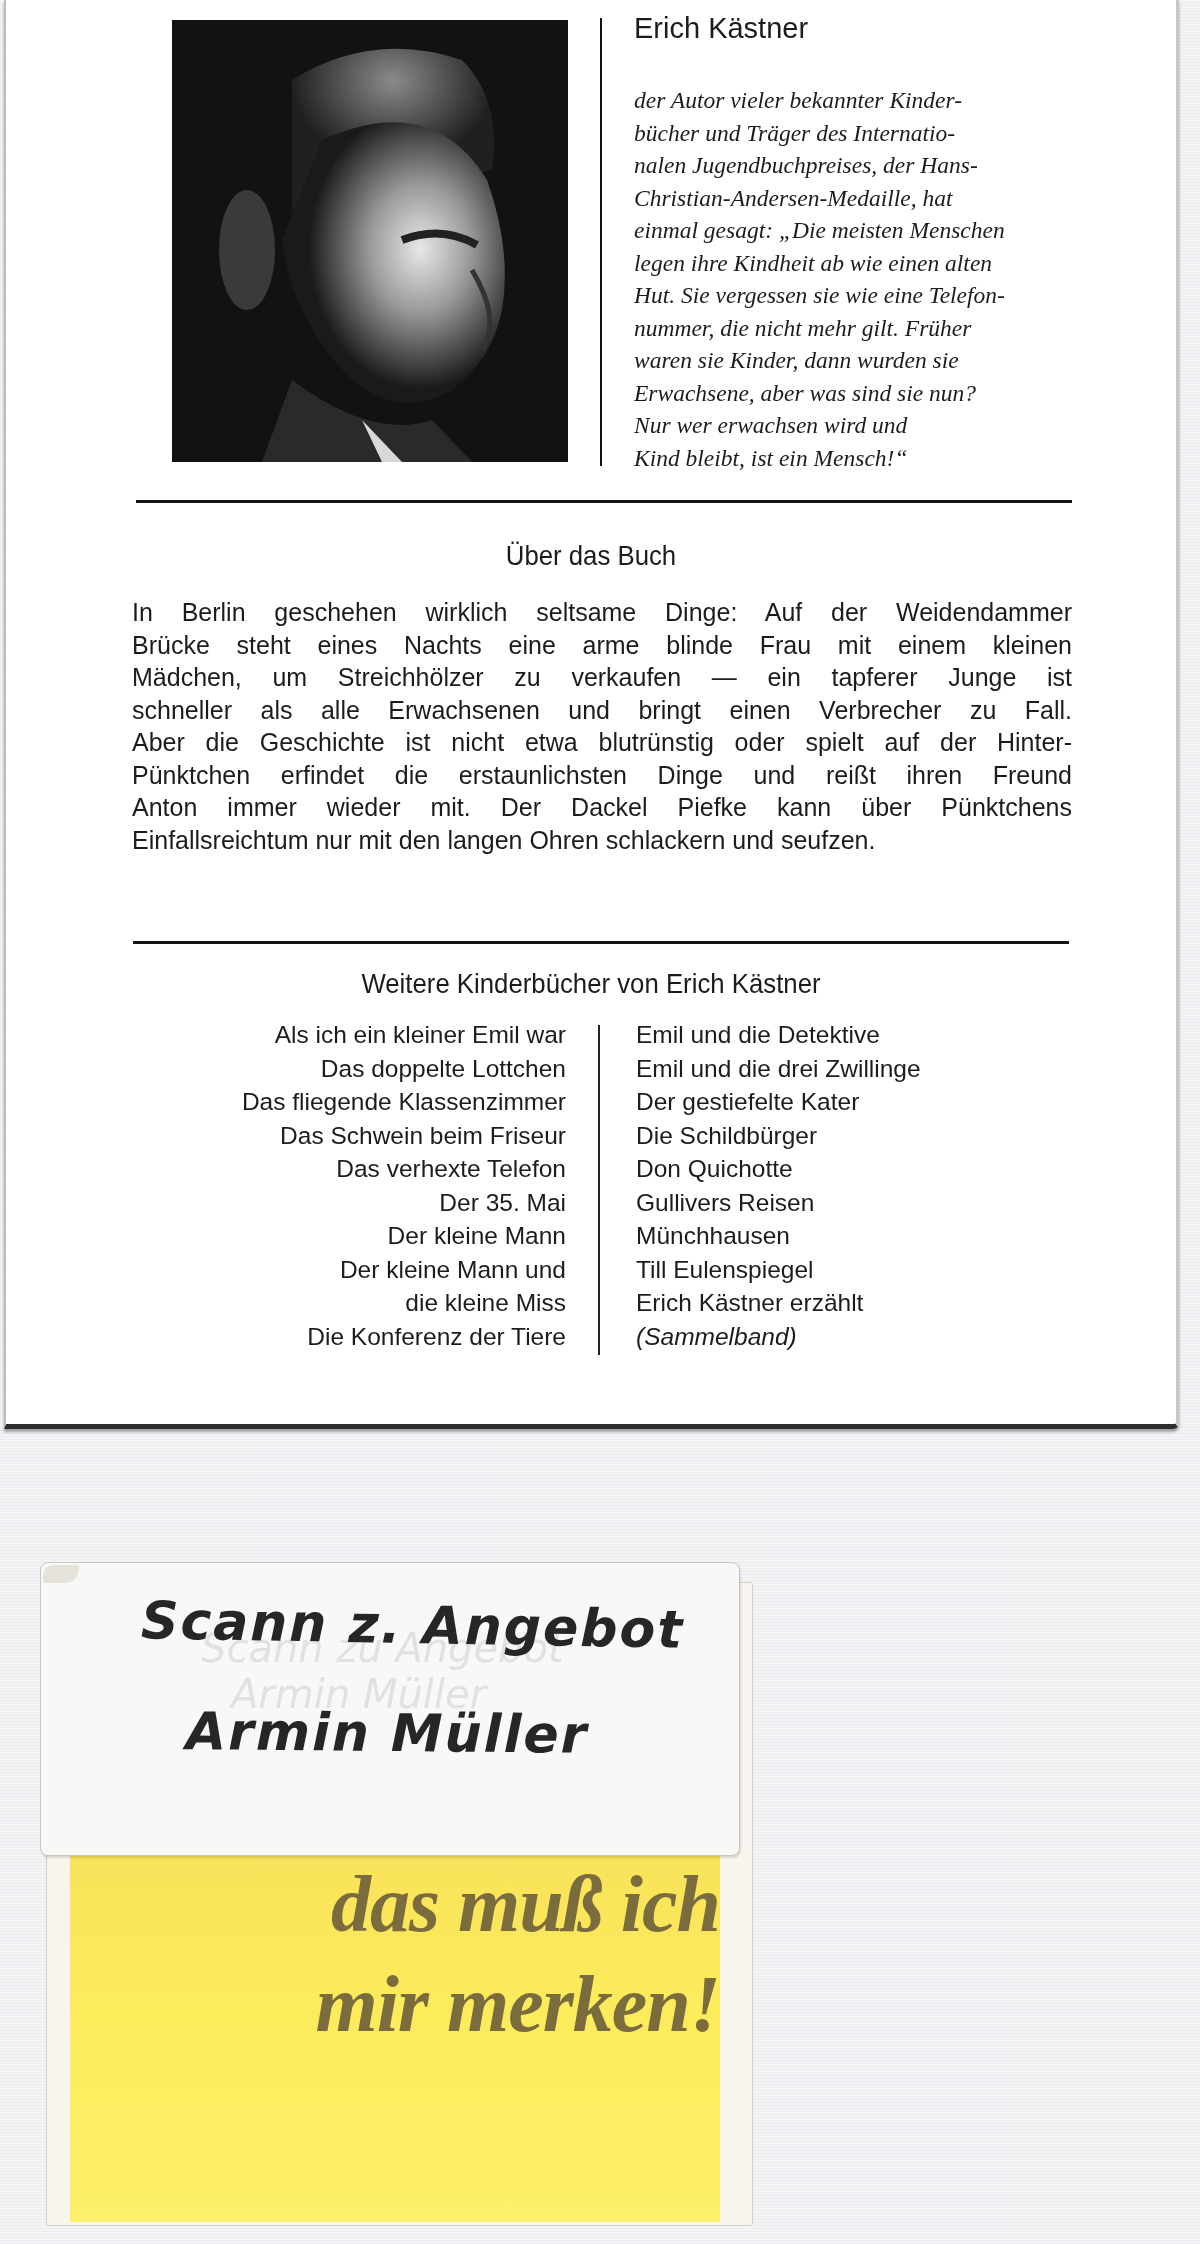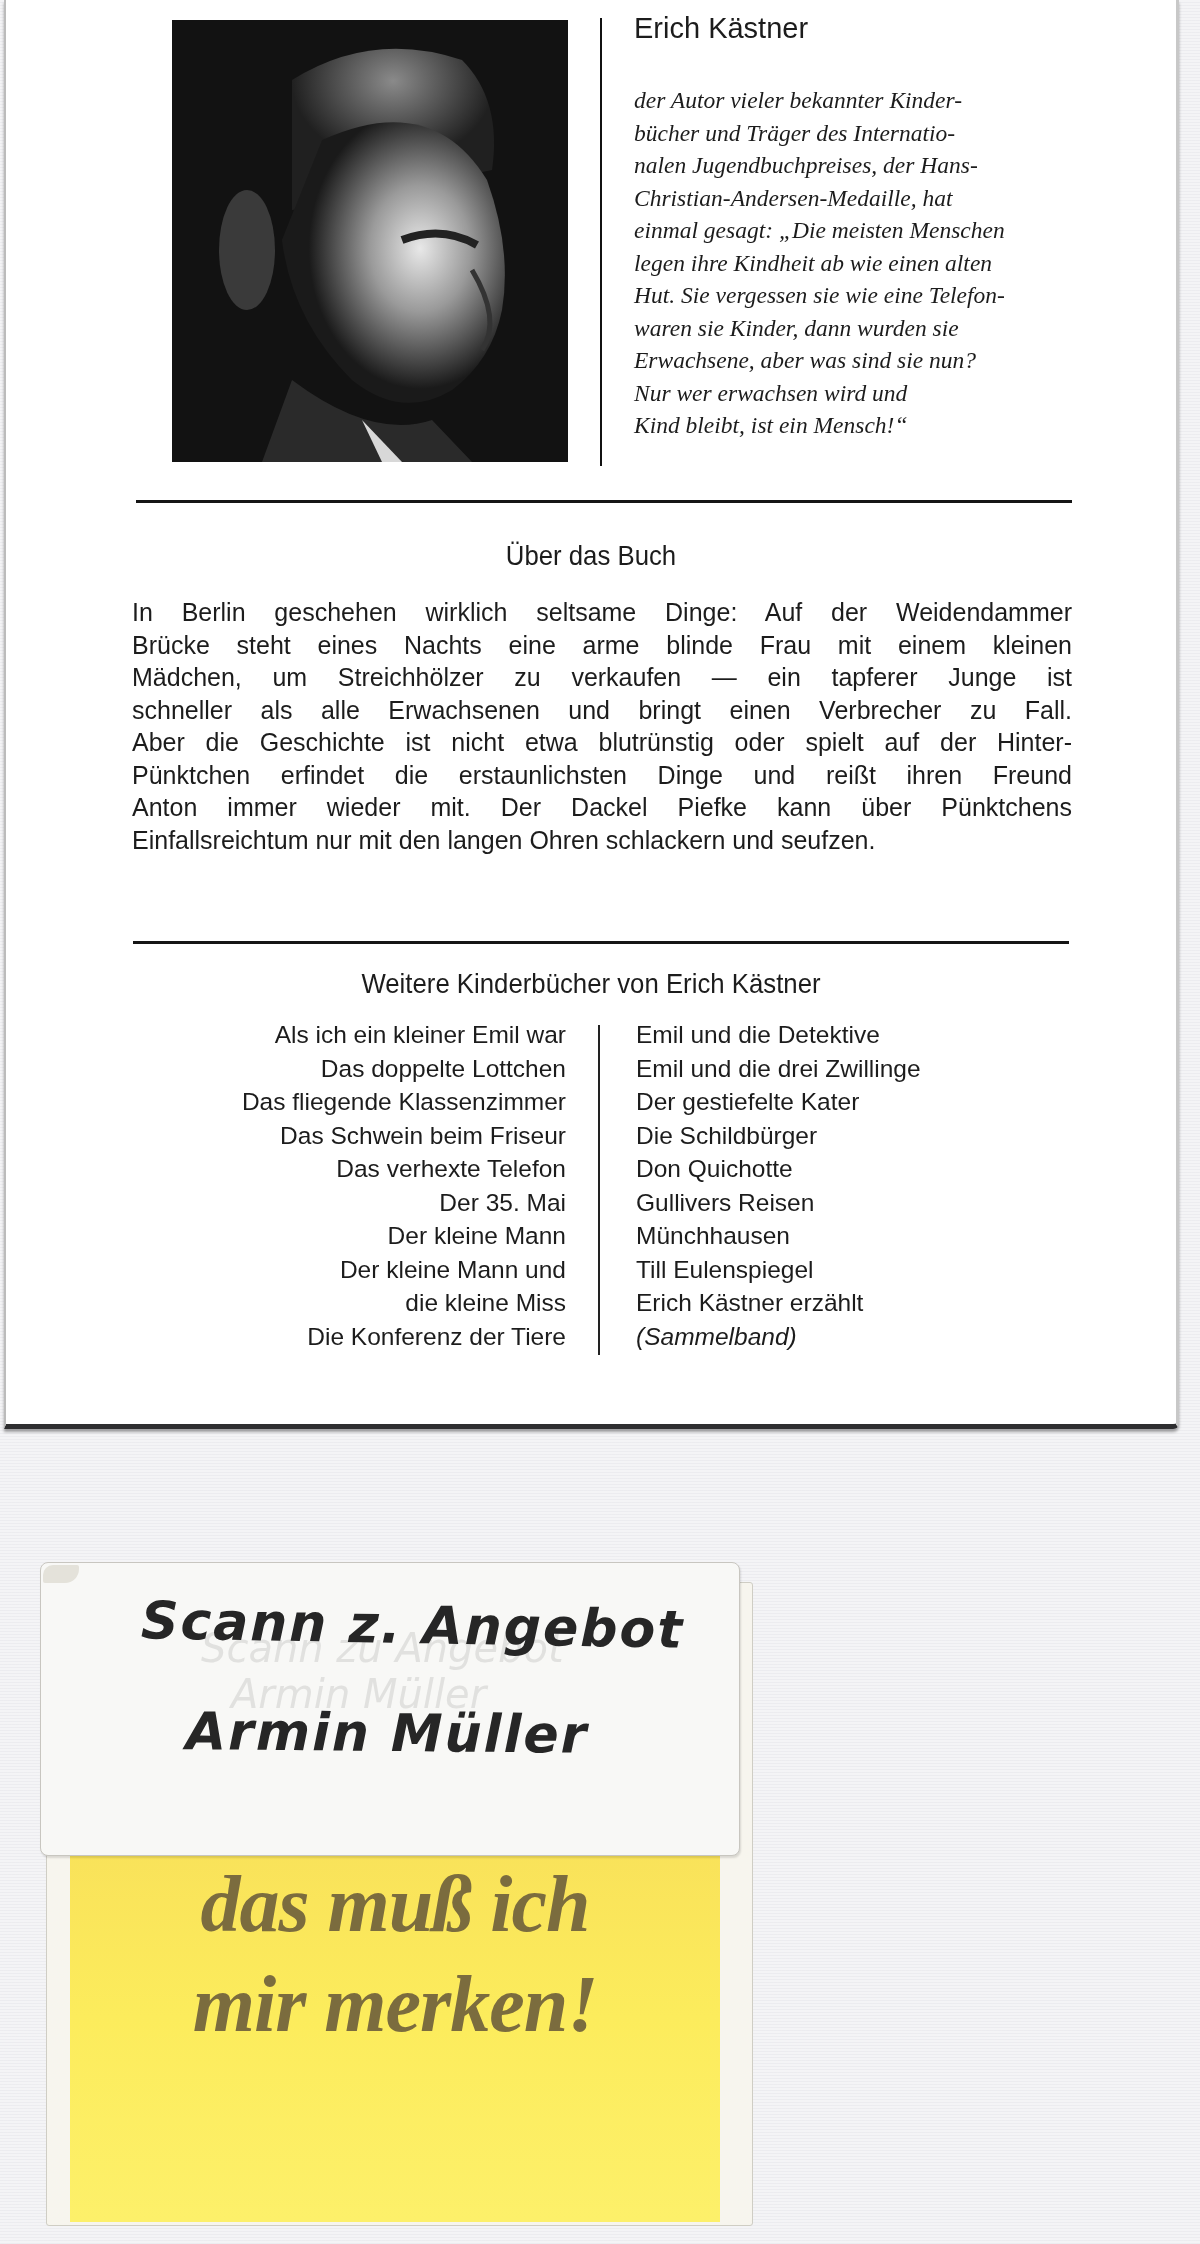--- a/index.html
+++ b/index.html
@@ -56,21 +56,21 @@
     .note-wrap { position: absolute; left: 40px; top: 1562px; width: 716px; height: 664px; }
     .note-back {
       position: absolute; left: 6px; top: 20px; width: 705px; height: 642px;
       background: #f7f5ee; border: 1px solid #cfcdc4; border-radius: 3px;
     }
     .note-yellow {
       position: absolute; left: 30px; top: 288px; width: 650px; height: 372px;
       background: linear-gradient(180deg, #f9e25a 0%, #fcec5c 45%, #fdf06a 100%);
     }
     .note-slogan {
-      position: absolute; left: 30px; top: 292px; width: 650px; text-align: center;
+      position: absolute; left: 30px; top: 292px; width: 650px; text-align: right;
       font-family: "Liberation Serif", serif; font-style: italic; font-weight: bold; font-size: 80px; line-height: 100px;
       color: #7b6c3e; letter-spacing: -1px;
     }
     .note-card {
       position: absolute; left: 0; top: 0; width: 698px; height: 292px;
       background: #f8f8f6; border: 1px solid #c8c6c0; border-radius: 8px;
       box-shadow: 1px 2px 2px rgba(0,0,0,0.12);
     }
     .note-card .corner {
       position: absolute; left: 2px; top: 2px; width: 36px; height: 18px;
@@ -119,20 +119,21 @@
   <div class="vdiv-top"></div>
   <div class="author-name">Erich Kästner</div>
   <div class="bio">
     <div>der Autor vieler bekannter Kinder-</div>
     <div>bücher und Träger des Internatio-</div>
     <div>nalen Jugendbuchpreises, der Hans-</div>
     <div>Christian-Andersen-Medaille, hat</div>
     <div>einmal gesagt: „Die meisten Menschen</div>
     <div>legen ihre Kindheit ab wie einen alten</div>
     <div>Hut. Sie vergessen sie wie eine Telefon-</div>
+    <div>nummer, die nicht mehr gilt. Früher</div>
     <div>waren sie Kinder, dann wurden sie</div>
     <div>Erwachsene, aber was sind sie nun?</div>
     <div>Nur wer erwachsen wird und</div>
     <div>Kind bleibt, ist ein Mensch!“</div>
   </div>
 
   <div class="hr1"></div>
   <div class="sec-title t1">Über das Buch</div>
   <div class="about">
     <div>In Berlin geschehen wirklich seltsame Dinge: Auf der Weidendammer</div>

